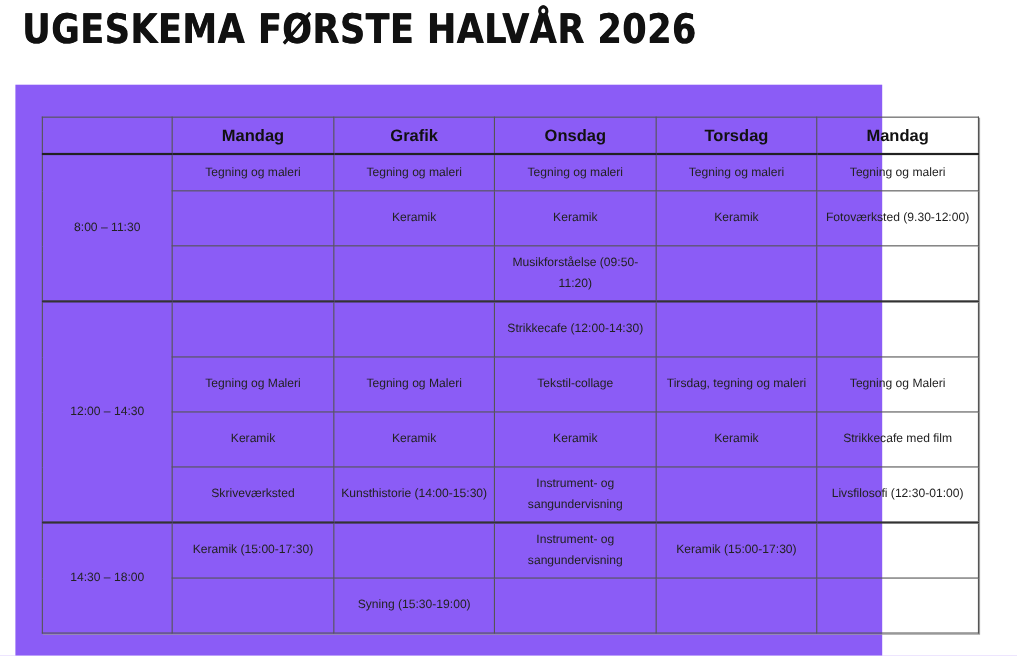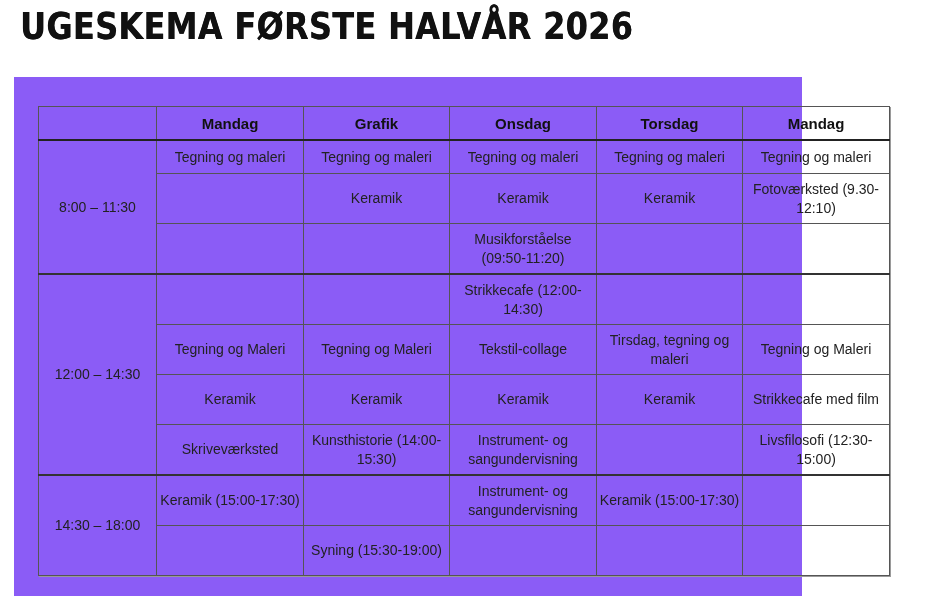--- a/index.html
+++ b/index.html
@@ -18,21 +18,21 @@
     }
     table.sched {
       position: absolute; left: 24px; top: 29px;
       border-collapse: collapse; table-layout: fixed;
       width: 851px;
       box-shadow: 1px 1px 0 #9a9a9a;
     }
     table.sched td, table.sched th {
       border: 1px solid #555;
       text-align: center; vertical-align: middle;
-      font-size: 14px; color: #222; line-height: 19px;
+      font-size: 11px; color: #222; line-height: 19px;
       padding: 0 2px; font-weight: normal;
     }
     table.sched { border: 1.5px solid #222; }
     table.sched th { font-weight: bold; color: #111; font-size: 15px; }
     tr.hdr th { height: 32px; border-bottom: 2px solid #222; }
     td.time { font-weight: bold; color: #111; font-size: 15px; }
     tr.blockstart td { border-top: 2px solid #333; }
     tr.r1 td { height: 32px; }
     tr.r2 td { height: 49px; }
   </style>
@@ -67,21 +67,21 @@
       <td>Tegning og maleri</td>
       <td>Tegning og maleri</td>
       <td>Tegning og maleri</td>
       <td>Tegning og maleri</td>
     </tr>
     <tr class="r2">
       <td></td>
       <td>Keramik</td>
       <td>Keramik</td>
       <td>Keramik</td>
-      <td>Fotoværksted (9.30-12:10)</td>
+      <td>Fotoværksted (9.30-12:00)</td>
     </tr>
     <tr class="r2">
       <td></td>
       <td></td>
       <td>Musikforståelse (09:50-11:20)</td>
       <td></td>
       <td></td>
     </tr>
 
     <tr class="r2 blockstart">
@@ -104,21 +104,21 @@
       <td>Keramik</td>
       <td>Keramik</td>
       <td>Keramik</td>
       <td>Strikkecafe med film</td>
     </tr>
     <tr class="r2">
       <td>Skriveværksted</td>
       <td>Kunsthistorie (14:00-15:30)</td>
       <td>Instrument- og sangundervisning</td>
       <td></td>
-      <td>Livsfilosofi (12:30-15:00)</td>
+      <td>Livsfilosofi (12:30-01:00)</td>
     </tr>
 
     <tr class="r2 blockstart">
       <td class="time" rowspan="2">14:30 – 18:00</td>
       <td>Keramik (15:00-17:30)</td>
       <td></td>
       <td>Instrument- og sangundervisning</td>
       <td>Keramik (15:00-17:30)</td>
       <td></td>
     </tr>

